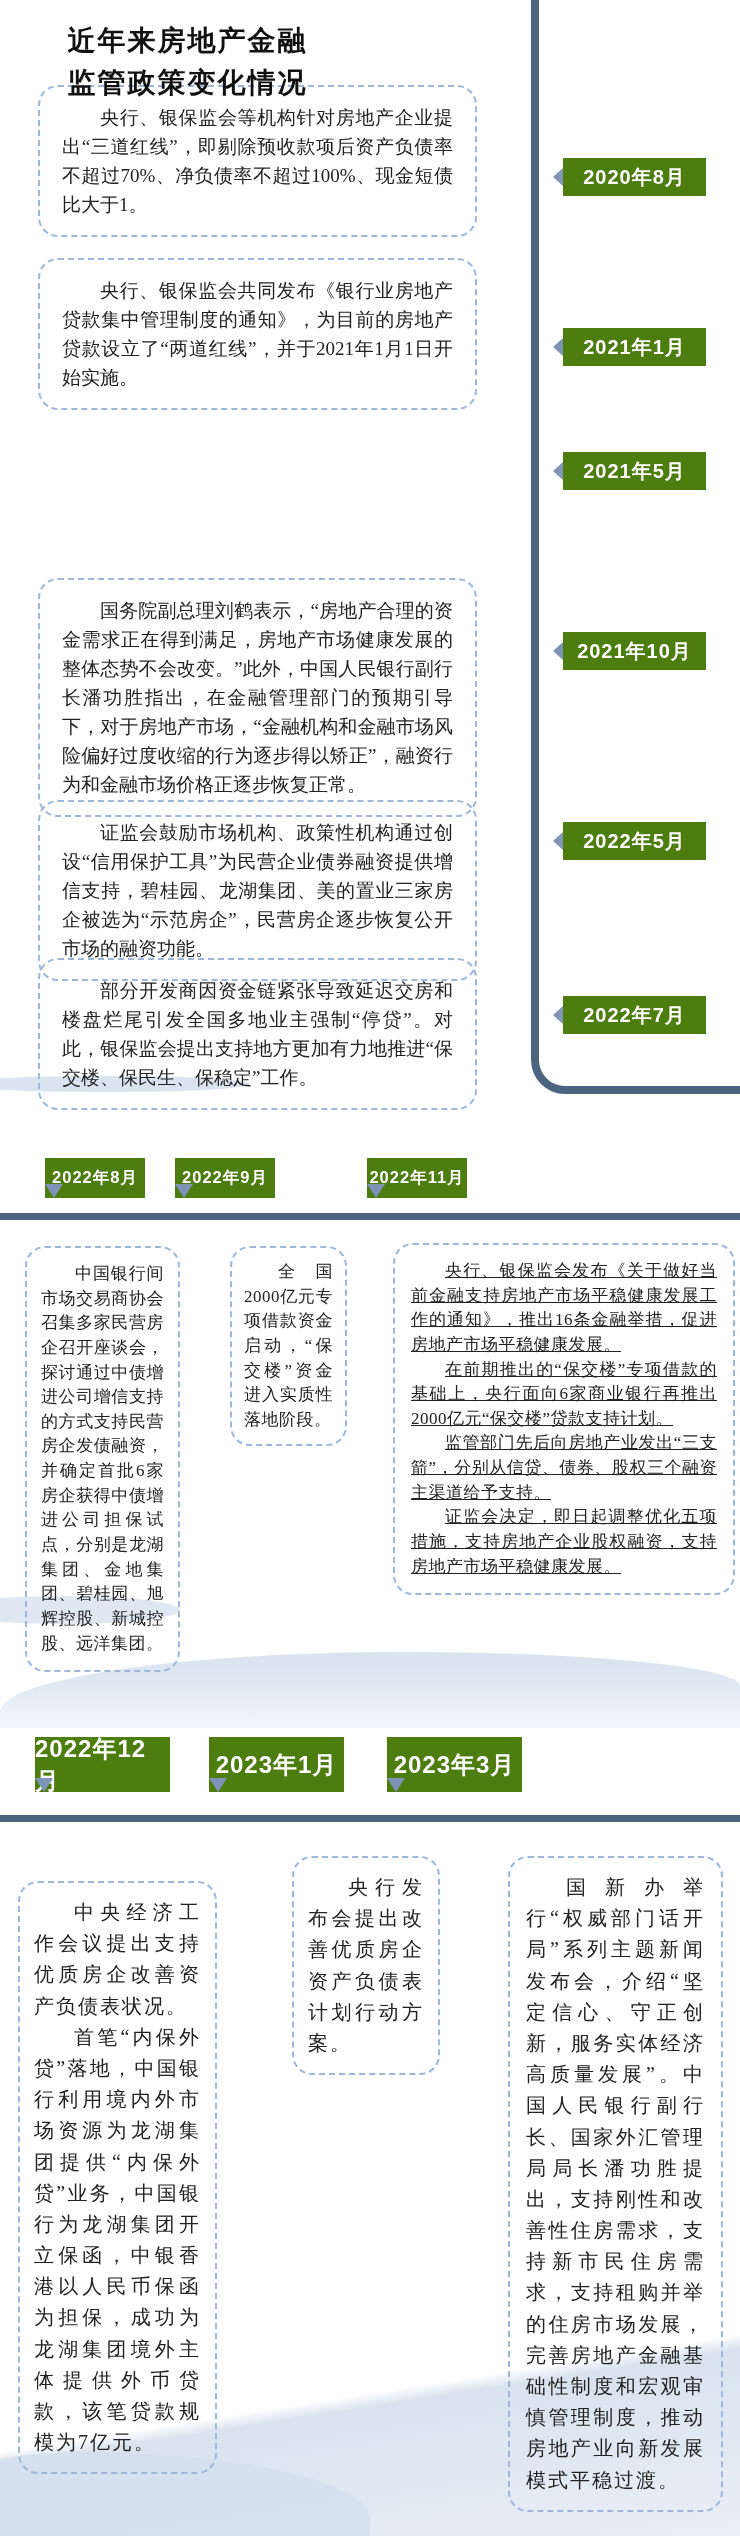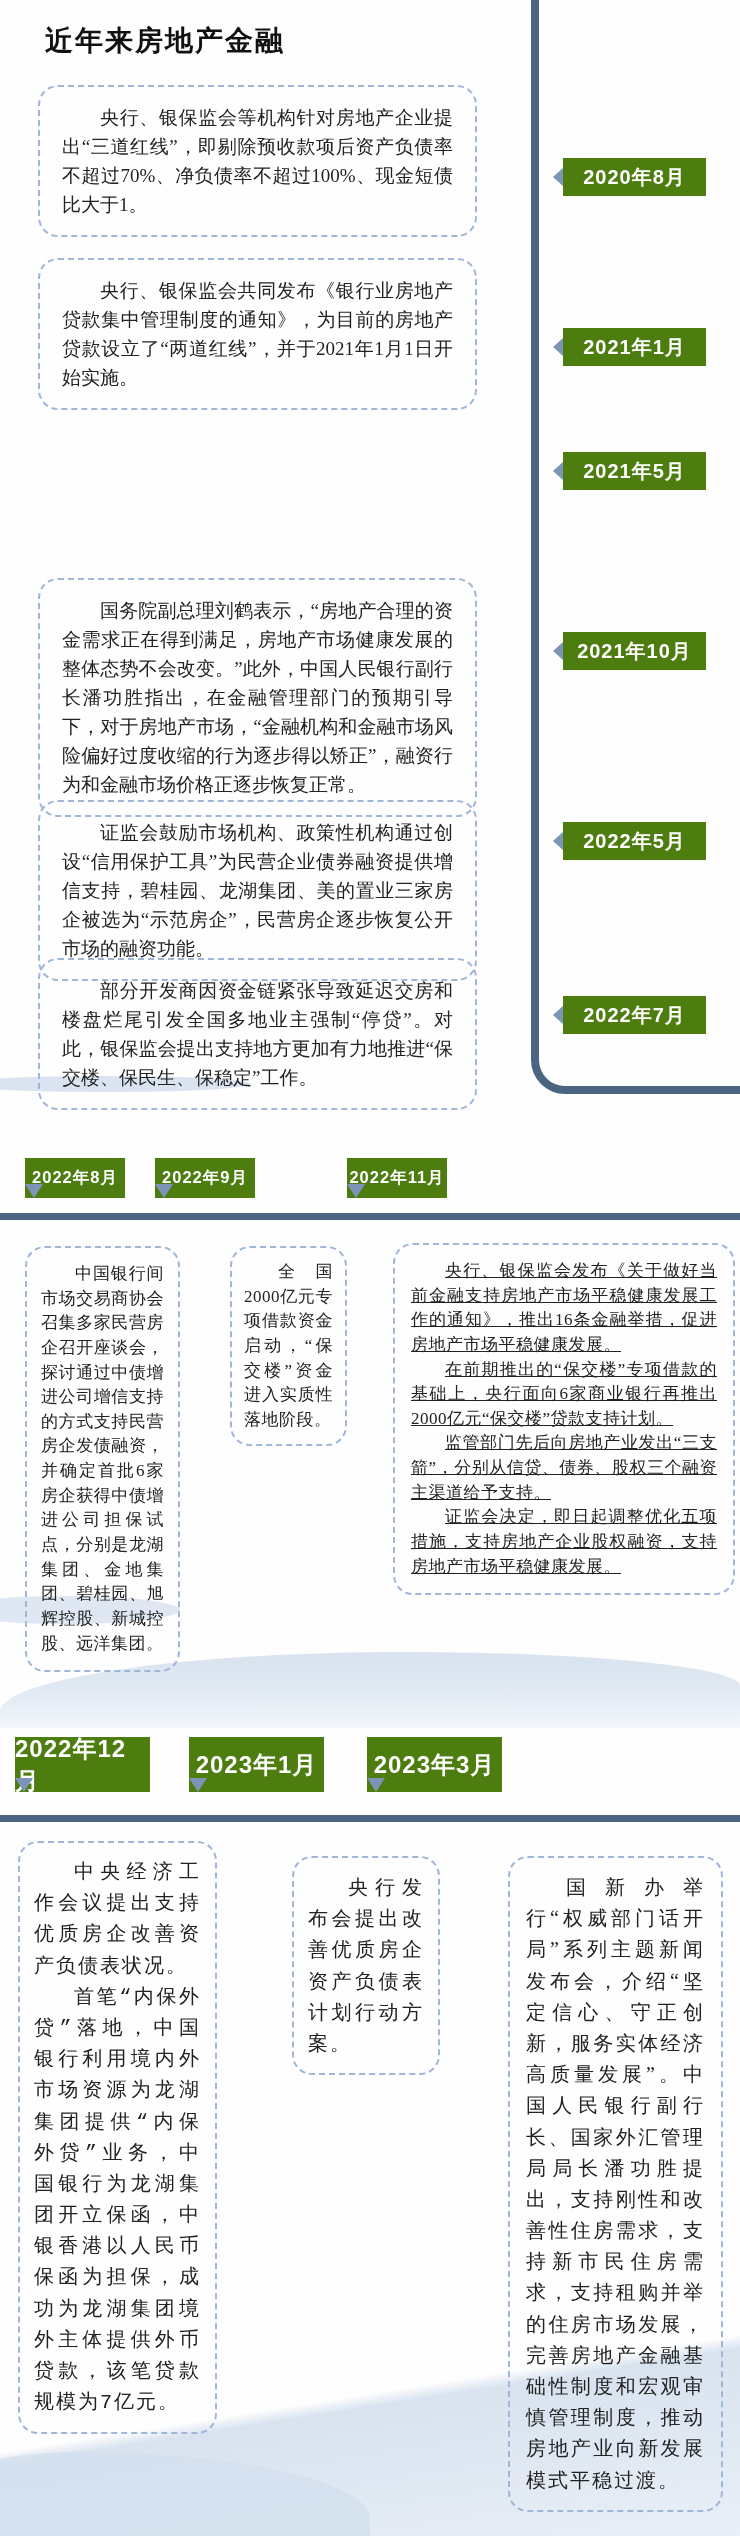--- a/index.html
+++ b/index.html
@@ -13,37 +13,37 @@
   .wave-1{left:-40px;top:1076px;width:290px;height:16px;background:#dae4f0;border-radius:50%;}
   .wave-2{left:-50px;top:1596px;width:230px;height:28px;background:#d7e2ef;border-radius:50%;opacity:.8;}
   .wave-band{left:0;top:1652px;width:740px;height:76px;
              background:linear-gradient(to bottom,#d8e3ef 0%,#e2eaf4 55%,#f3f7fb 100%);
              border-top-left-radius:55% 60px;border-top-right-radius:45% 34px;}
   .wave-bottom{left:0;top:2306px;width:740px;height:230px;
                background:linear-gradient(171deg,rgba(216,227,240,0) 42%,#d8e3ef 46%,#e9eff7 100%);}
   .wave-bottom-left{left:-70px;top:2452px;width:440px;height:130px;background:#d3dfee;
                     border-radius:50% 100% 0 0 / 70px 100px 0 0;opacity:.75;}
   
-  .title{position:absolute;left:45px;top:20px;width:285px;z-index:2;
+  .title{position:absolute;left:45px;top:20px;width:285px;text-align:center;z-index:2;
          font-size:28px;font-weight:bold;line-height:1.5;letter-spacing:2px;color:#111;}
   
   .box{position:absolute;box-sizing:border-box;border:2px dashed #9fb6d8;border-radius:20px;
        background:transparent;z-index:1;text-align:justify;}
   .box p{margin:0;text-indent:2em;}
   .s1-box{left:38px;width:439px;padding:16px 22px;font-size:19px;line-height:1.53;}
   .s2-box{font-size:17px;line-height:1.45;letter-spacing:.5px;}
   .s3-box{font-size:20px;line-height:1.56;letter-spacing:2px;}
   
   .badge-l{position:absolute;left:553px;display:flex;align-items:center;z-index:2;}
   .badge-l .tri{width:0;height:0;border-top:9px solid transparent;border-bottom:9px solid transparent;
                 border-right:10px solid #7d94b6;}
   .badge-rect{background:#4d7c0f;color:#fff;font-family:"Liberation Sans","DejaVu Sans",sans-serif;
               font-weight:bold;display:flex;align-items:center;justify-content:center;letter-spacing:1px;}
   .badge-l .badge-rect{width:143px;height:38px;font-size:20px;}
-  .badge-d{position:absolute;z-index:2;}
+  .badge-d{position:absolute;z-index:2;margin-left:20px;}
   .badge-d .tri{width:0;height:0;margin:0 auto;border-left:9px solid transparent;
                 border-right:9px solid transparent;border-top:14px solid #7d94b6;}
   .s2-badge .badge-rect{width:100px;height:40px;font-size:16.5px;}
   .s3-badge .badge-rect{width:135px;height:55px;font-size:24px;}
   .hbar{position:absolute;left:0;width:740px;height:7px;background:#4b6480;z-index:1;}
 </style>
 </head>
 <body>
 
 <div class="page">
@@ -51,20 +51,21 @@
   <div class="vbar"></div>
   <div class="vcurve"></div>
   <div class="deco wave-1"></div>
   <div class="deco wave-2"></div>
   <div class="deco wave-band"></div>
   <div class="deco wave-bottom"></div>
   <div class="deco wave-bottom-left"></div>
 
   <div class="title">
     <div>近年来房地产金融</div>
+    <div>监管政策变化情况</div>
   </div>
 
   <div class="box s1-box" style="top:85px;">
     <p>央行、银保监会等机构针对房地产企业提出“三道红线”，即剔除预收款项后资产负债率不超过70%、净负债率不超过100%、现金短债比大于1。</p>
   </div>
   <div class="badge-l" style="top:158px;">
     <span class="tri"></span>
     <span class="badge-rect">2020年8月</span>
   </div>
 
@@ -139,21 +140,21 @@
   <div class="badge-d s3-badge" style="left:189px;top:1737px;">
     <span class="badge-rect">2023年1月</span>
     <span class="tri"></span>
   </div>
   <div class="badge-d s3-badge" style="left:367px;top:1737px;">
     <span class="badge-rect">2023年3月</span>
     <span class="tri"></span>
   </div>
   <div class="hbar" style="top:1815px;"></div>
 
-  <div class="box s3-box" style="left:18px;top:1841px;width:199px;padding:14px 14px;font-family:Liberation Mono, monospace;">
+  <div class="box s3-box" style="left:18px;top:1881px;width:199px;padding:14px 14px;">
     <p>中央经济工作会议提出支持优质房企改善资产负债表状况。</p>
     <p>首笔“内保外贷”落地，中国银行利用境内外市场资源为龙湖集团提供“内保外贷”业务，中国银行为龙湖集团开立保函，中银香港以人民币保函为担保，成功为龙湖集团境外主体提供外币贷款，该笔贷款规模为7亿元。</p>
   </div>
   <div class="box s3-box" style="left:292px;top:1856px;width:148px;padding:14px 14px;">
     <p>央行发布会提出改善优质房企资产负债表计划行动方案。</p>
   </div>
   <div class="box s3-box" style="left:508px;top:1856px;width:215px;padding:14px 16px;">
     <p>国新办举行“权威部门话开局”系列主题新闻发布会，介绍“坚定信心、守正创新，服务实体经济高质量发展”。中国人民银行副行长、国家外汇管理局局长潘功胜提出，支持刚性和改善性住房需求，支持新市民住房需求，支持租购并举的住房市场发展，完善房地产金融基础性制度和宏观审慎管理制度，推动房地产业向新发展模式平稳过渡。</p>
   </div>
 

